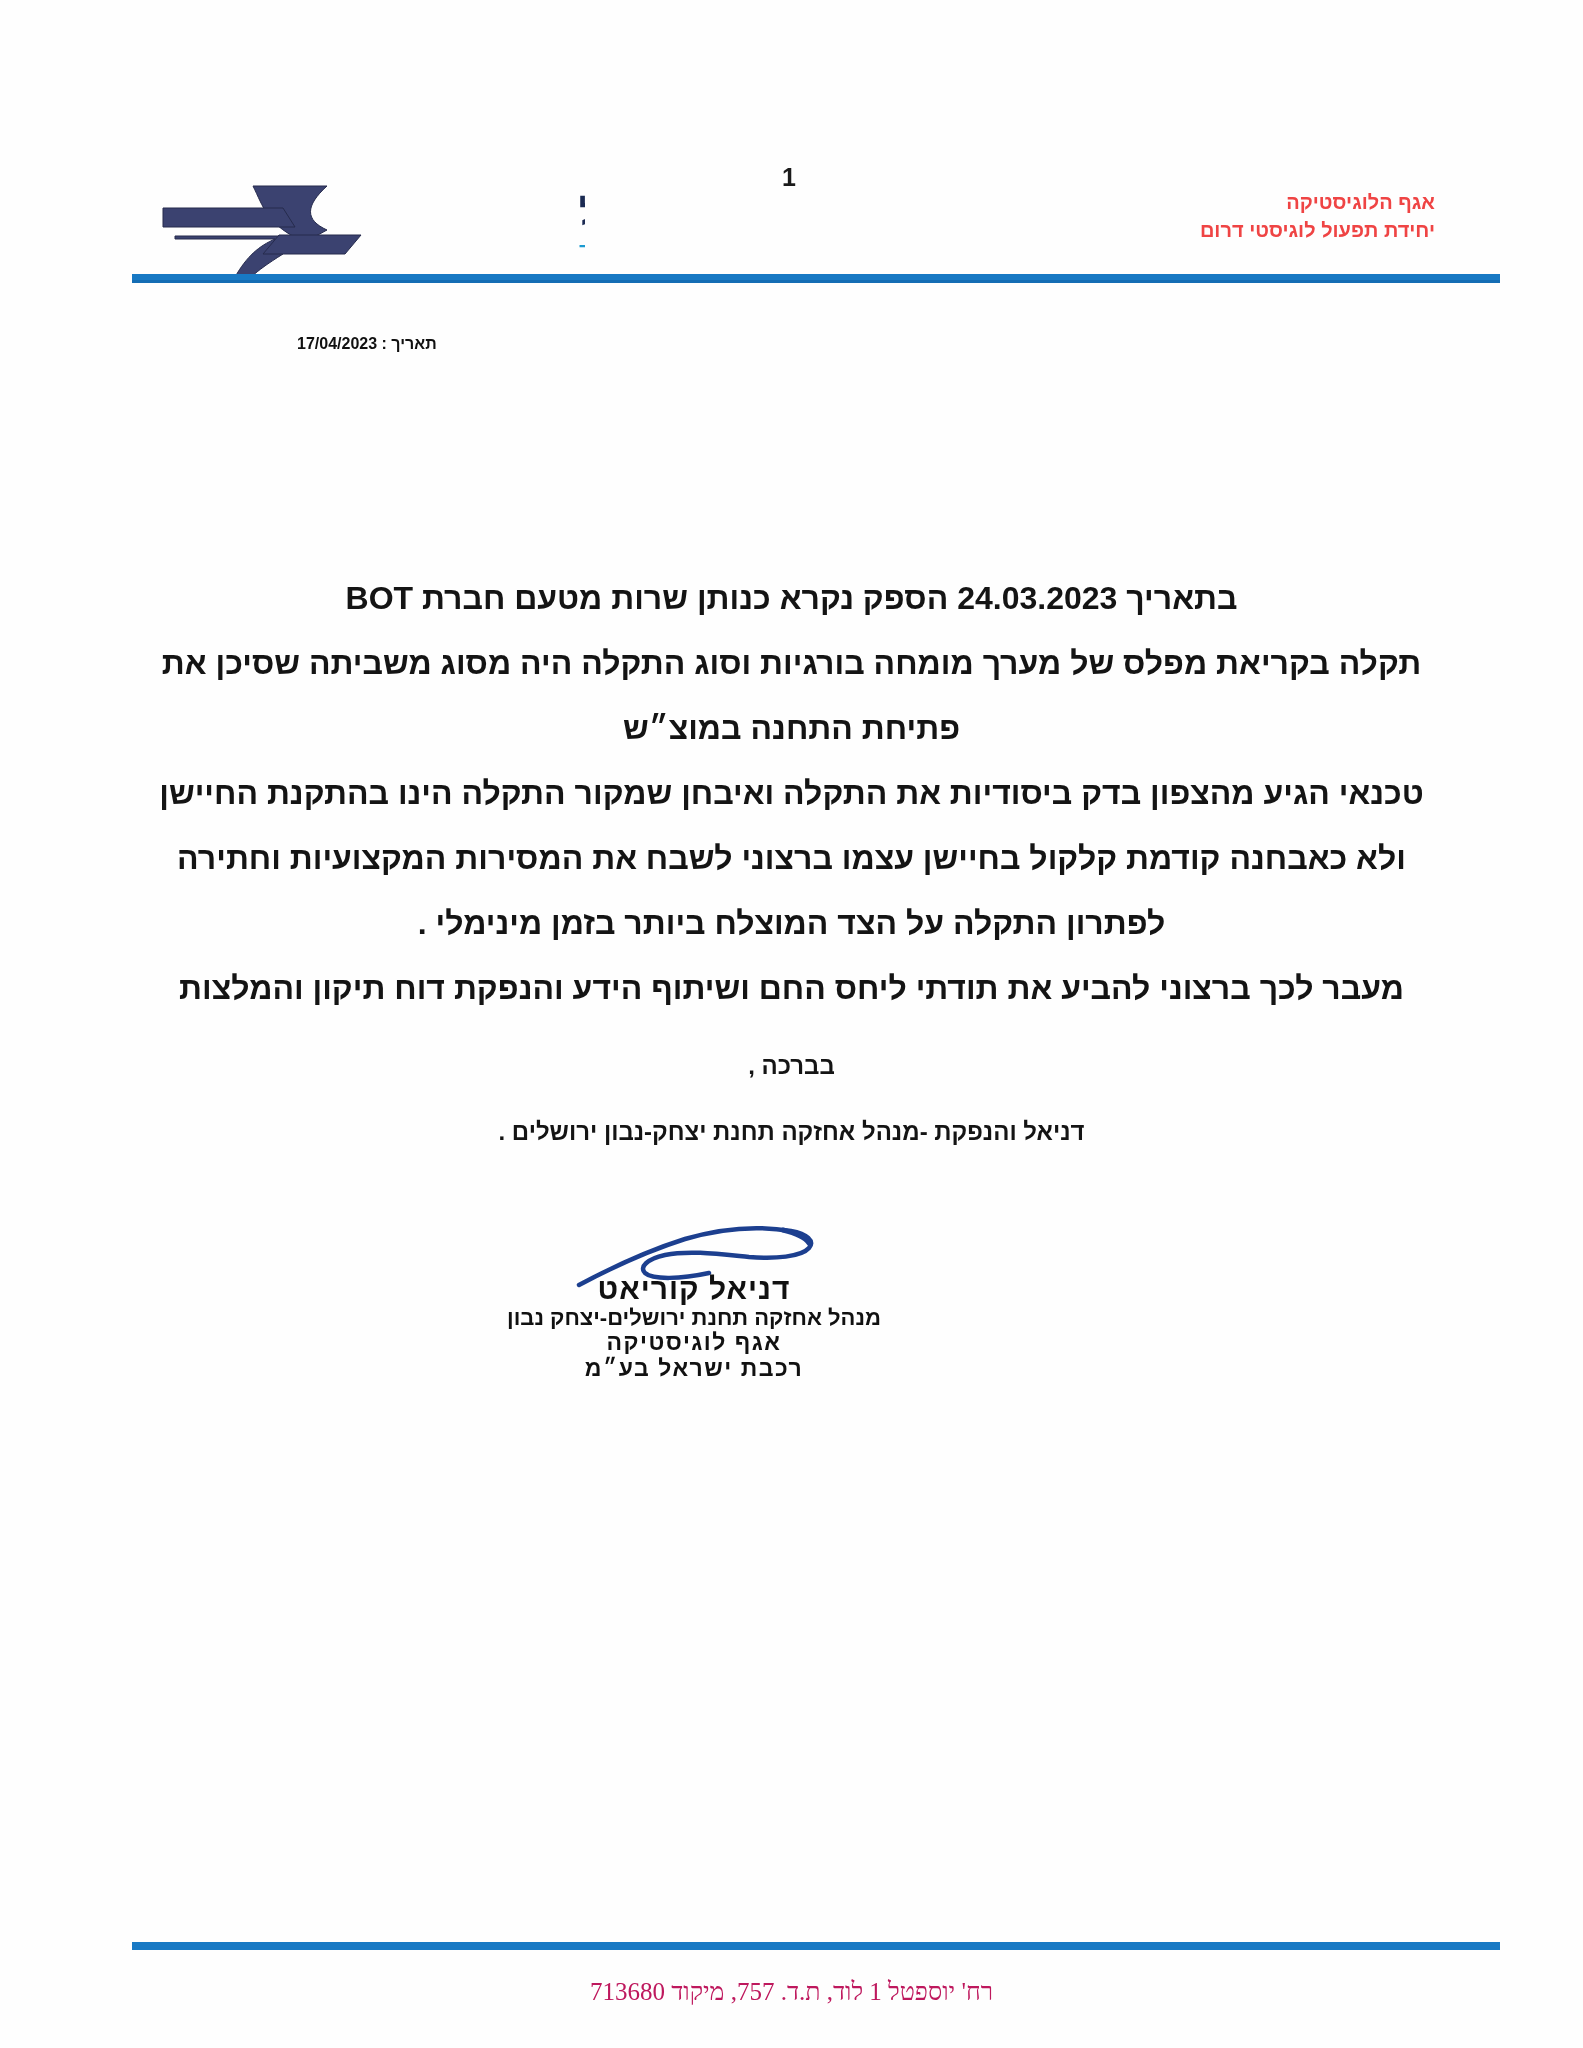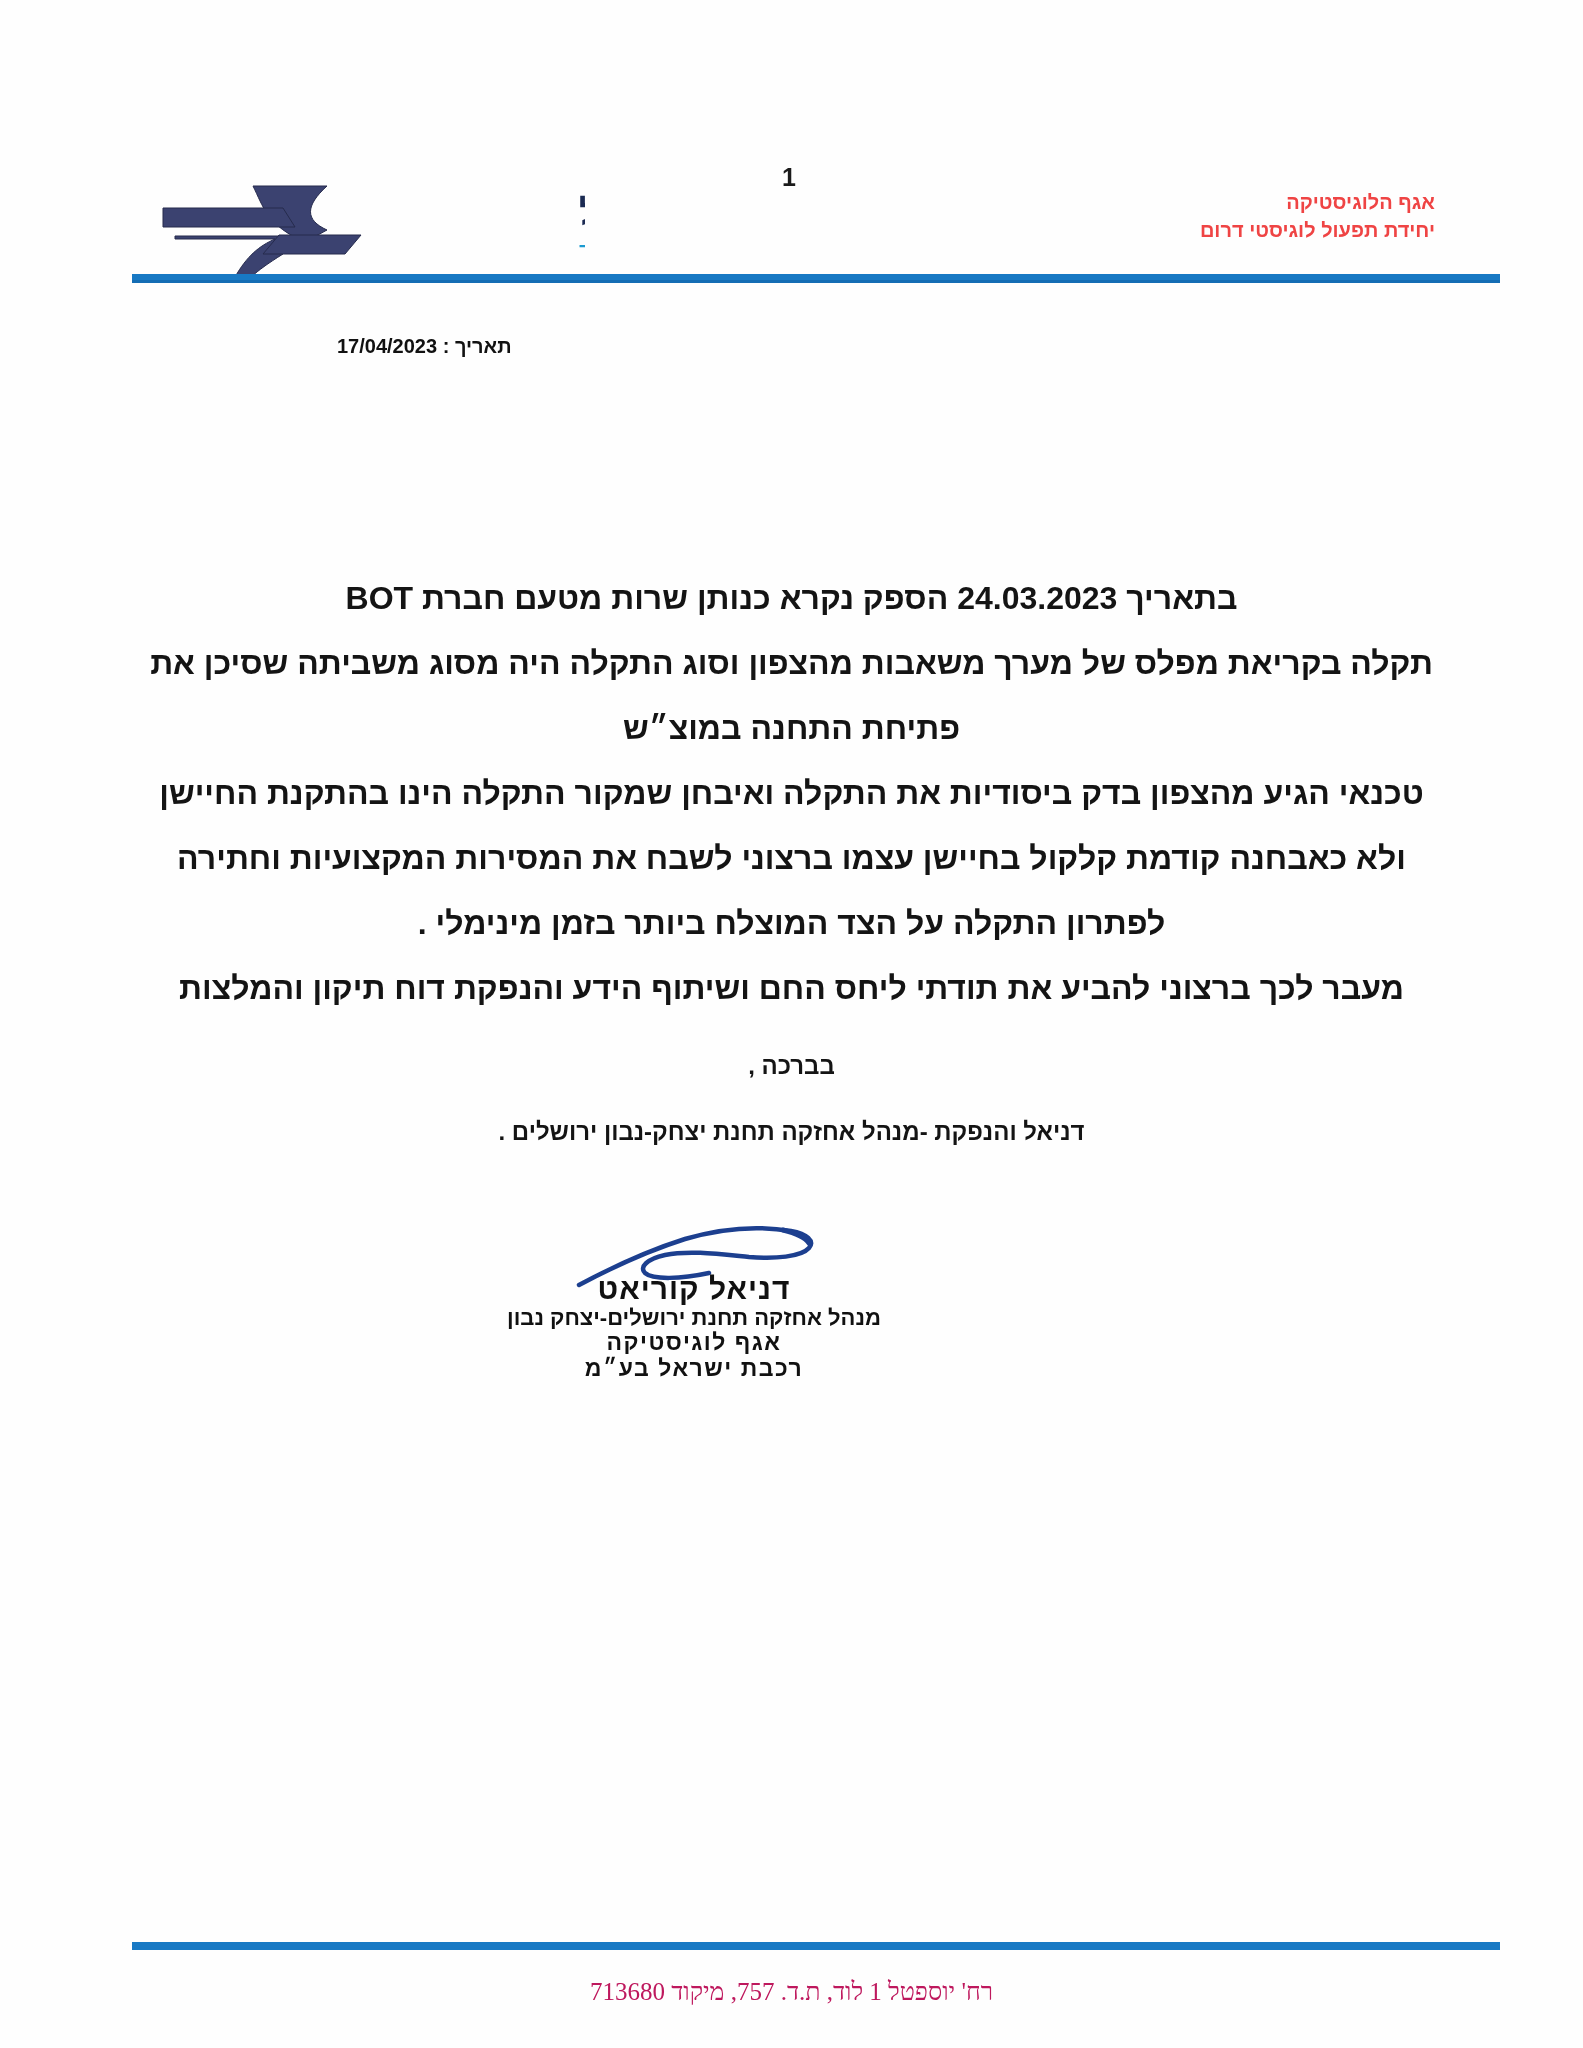--- a/index.html
+++ b/index.html
@@ -75,25 +75,24 @@
     background: #1365a8;
     opacity: .55;
   }
 
   
   .date-line {
     position: absolute;
     left: 297px;
     top: 335px;
     direction: rtl;
-    font-size: 20px;
-    font-weight: 700;
-    color: #111;
-    white-space: nowrap;
-    margin-left: 40px;
+    font-size: 16px;
+    font-weight: 700;
+    color: #111;
+    white-space: nowrap;
   }
 
   
   .subject-line {
     position: absolute;
     right: 518px;
     top: 432px;
     direction: rtl;
     font-size: 25px;
     font-weight: 700;
@@ -244,21 +243,21 @@
     <div class="line">יחידת תפעול לוגיסטי דרום</div>
   </div>
 
   <div class="rule-top"></div>
 
   <div class="date-line">תאריך : 17/04/2023</div>
 
 
   <div class="body-block">
     <p class="body-line">בתאריך 24.03.2023 הספק נקרא כנותן שרות מטעם חברת BOT</p>
-    <p class="body-line">תקלה בקריאת מפלס של מערך משאבות מהצפון וסוג התקלה היה  מסוג משביתה שסיכן את</p>
+    <p class="body-line">תקלה בקריאת מפלס של מערך מומחה בורגיות וסוג התקלה היה  מסוג משביתה שסיכן את</p>
     <p class="body-line">פתיחת התחנה במוצ״ש</p>
     <p class="body-line">טכנאי הגיע מהצפון בדק ביסודיות את התקלה ואיבחן שמקור התקלה הינו בהתקנת החיישן</p>
     <p class="body-line">ולא כאבחנה קודמת קלקול בחיישן עצמו ברצוני לשבח את המסירות המקצועיות וחתירה</p>
     <p class="body-line">לפתרון התקלה על הצד המוצלח ביותר בזמן מינימלי .</p>
     <p class="body-line">מעבר לכך ברצוני להביע את תודתי ליחס החם ושיתוף הידע והנפקת דוח תיקון והמלצות</p>
   </div>
 
   <div class="closing-block">
     <p class="closing-line">בברכה ,</p>
     <p class="closing-line">דניאל והנפקת -מנהל אחזקה תחנת יצחק-נבון ירושלים .</p>

